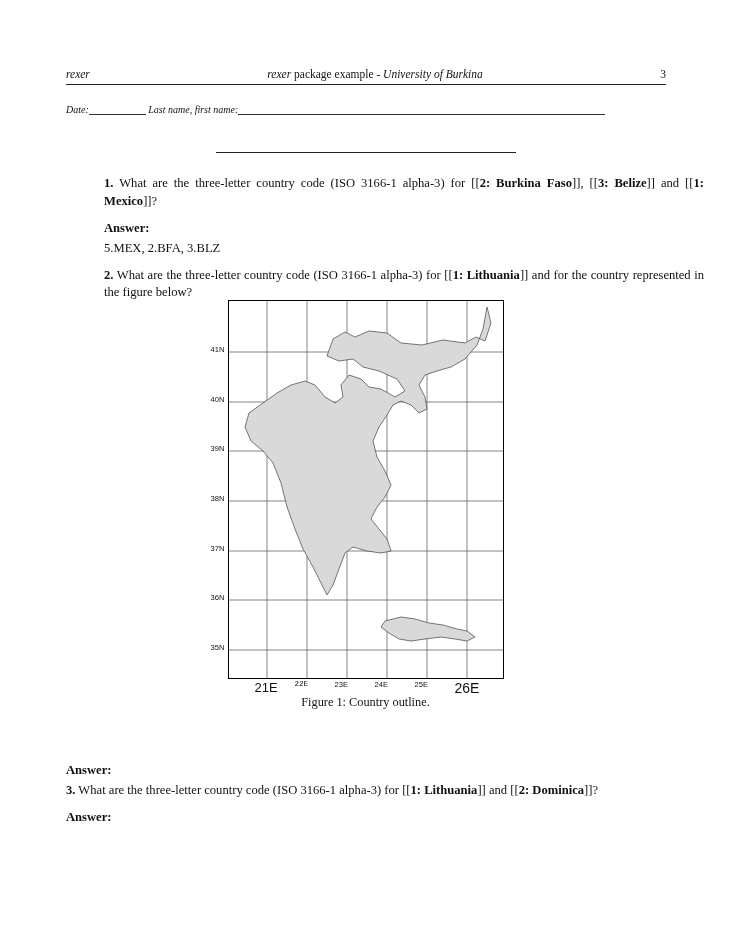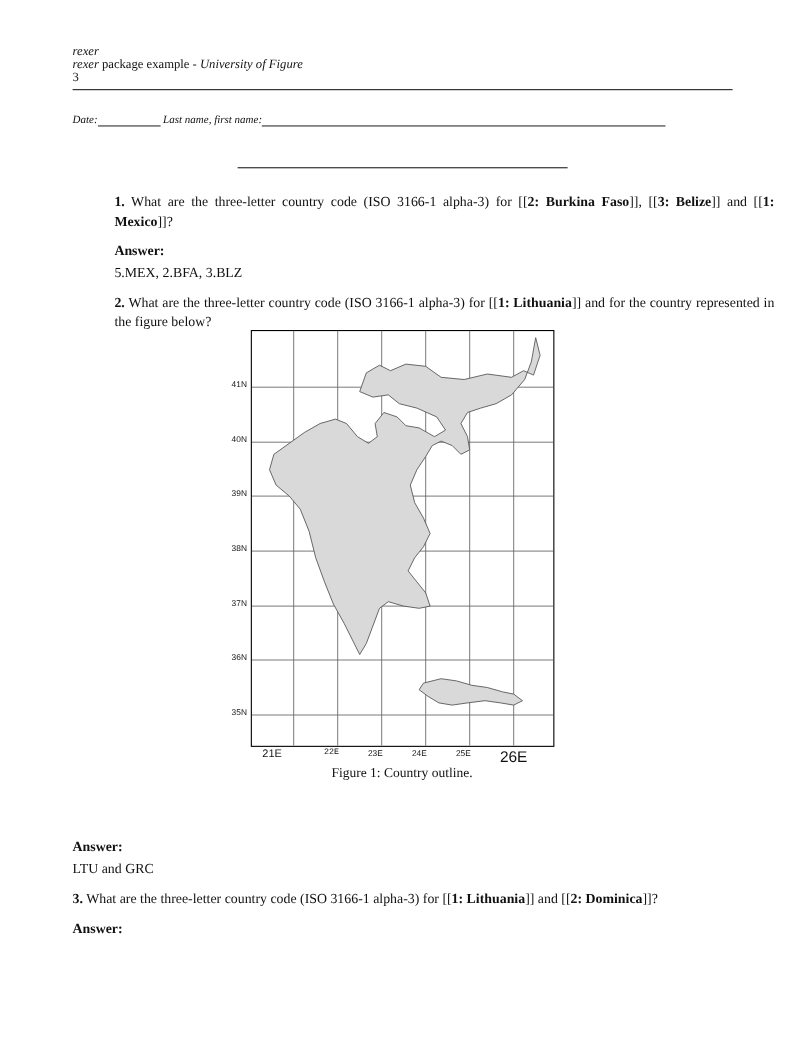--- a/index.html
+++ b/index.html
@@ -17,28 +17,27 @@
   }
   .page {
     position: absolute;
     inset: 0;
   }
 
   
   .header {
     position: absolute;
     left: 66px;
-    top: 41px;
+    top: 68px;
     width: 600px;
     display: flex;
-    align-items: flex-start;
+    align-items: flex-end;
     font-size: 11.5px;
     border-bottom: 1px solid #222;
     padding-bottom: 4px;
-    flex-direction: column;
   }
   .header .left {
     font-style: italic;
     flex: 0 0 auto;
   }
   .header .center {
     flex: 1 1 auto;
     text-align: center;
     font-style: italic;
   }
@@ -148,21 +147,21 @@
     text-align: justify;
   }
 </style>
 </head>
 <body>
 
 <div class="page">
 
   <div class="header">
     <span class="left">rexer</span>
-    <span class="center"><span>rexer</span><span class="rm"> package example - </span><span>University of Figure</span></span>
+    <span class="center"><span>rexer</span><span class="rm"> package example - </span><span>University of Burkina</span></span>
     <span class="right">3</span>
   </div>
 
   <div class="idline">
     <span>Date:</span><span class="fill fill-date"></span>
     <span>Last name, first name:</span><span class="fill fill-name"></span>
   </div>
 
   <div class="midrule"></div>
 
@@ -215,34 +214,33 @@
       <div style="position:absolute; left:-34px; top:0; width:30px; height:377px;">
         <div style="position:absolute; right:0; top:44px; font-family:'Liberation Sans',sans-serif; font-size:7.6px;">41N</div>
         <div style="position:absolute; right:0; top:94px; font-family:'Liberation Sans',sans-serif; font-size:7.6px;">40N</div>
         <div style="position:absolute; right:0; top:143px; font-family:'Liberation Sans',sans-serif; font-size:7.6px;">39N</div>
         <div style="position:absolute; right:0; top:193px; font-family:'Liberation Sans',sans-serif; font-size:7.6px;">38N</div>
         <div style="position:absolute; right:0; top:243px; font-family:'Liberation Sans',sans-serif; font-size:7.6px;">37N</div>
         <div style="position:absolute; right:0; top:292px; font-family:'Liberation Sans',sans-serif; font-size:7.6px;">36N</div>
         <div style="position:absolute; right:0; top:342px; font-family:'Liberation Sans',sans-serif; font-size:7.6px;">35N</div>
       </div>
       <div style="position:absolute; left:0; top:379px; width:274px; height:14px;">
-        <div style="position:absolute; left:10px; font-family:'Liberation Sans',sans-serif; font-size:10px;">21E</div>
+        <div style="position:absolute; left:26px; font-family:'Liberation Sans',sans-serif; font-size:13px;">21E</div>
         <div style="position:absolute; left:66px; font-family:Liberation Mono, monospace; font-size:7.6px;">22E</div>
         <div style="position:absolute; left:106px; font-family:'Liberation Sans',sans-serif; font-size:7.6px;">23E</div>
         <div style="position:absolute; left:146px; font-family:'Liberation Sans',sans-serif; font-size:7.6px;">24E</div>
         <div style="position:absolute; left:186px; font-family:'Liberation Sans',sans-serif; font-size:7.6px;">25E</div>
         <div style="position:absolute; left:226px; font-family:'Liberation Sans',sans-serif; font-size:14px;">26E</div>
       </div>
     </div>
     <div class="figcaption">Figure 1: Country outline.</div>
   </div>
 
   <div class="content-lower">
     <p class="answer-label" style="margin-top:0;">Answer:</p>
-    <p class="answer-text">LTU and GRC</p>
 
     <p class="qpara">
       <span class="qnum">3.</span><span> What are the three-letter country code (ISO 3166-1 alpha-3) for [[</span><span class="blank">1: Lithuania</span><span>]] and [[</span><span class="blank">2: Dominica</span><span>]]?</span>
     </p>
 
     <p class="answer-label">Answer:</p>
   </div>
 
 </div>
 

